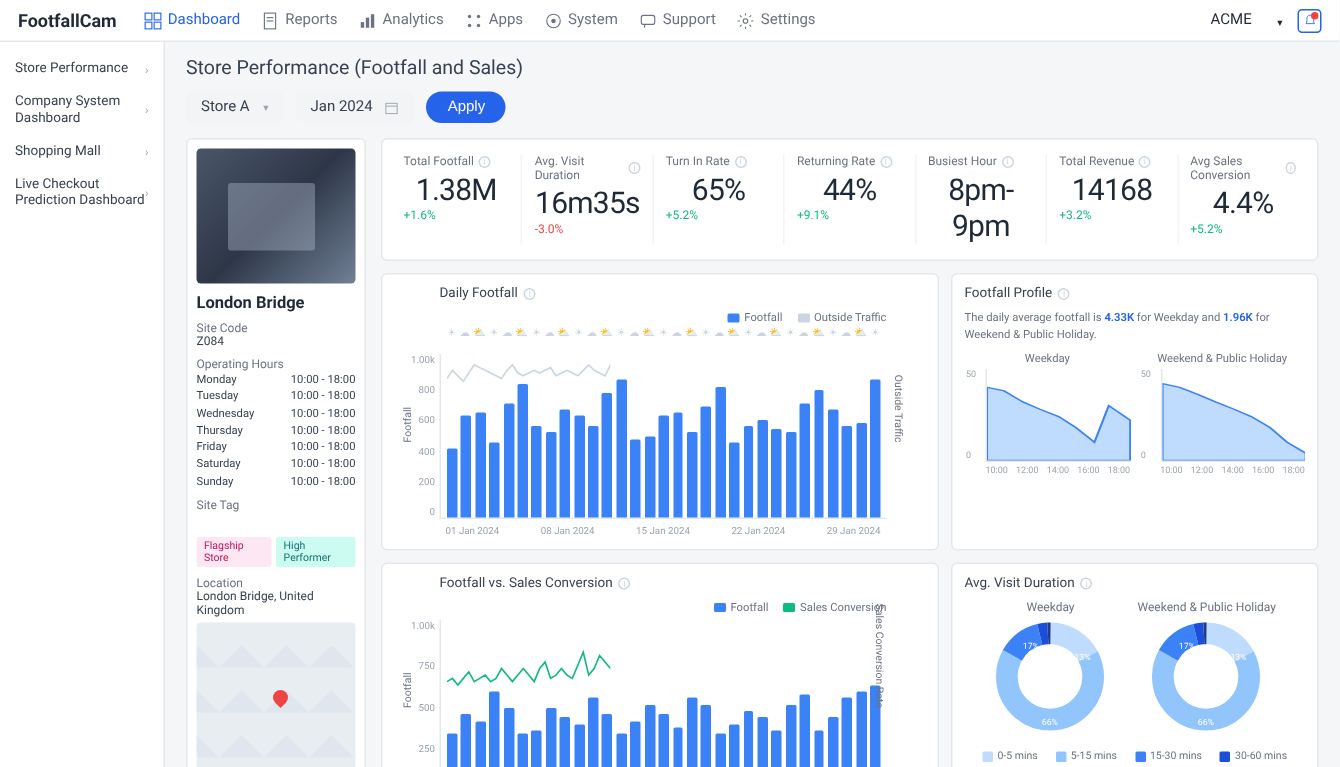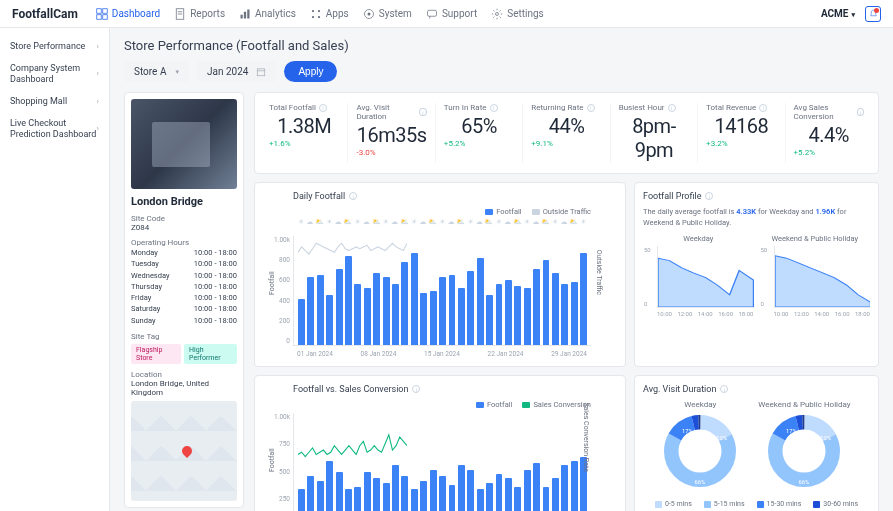--- a/index.html
+++ b/index.html
@@ -4,21 +4,21 @@
 <style>
 * { box-sizing: border-box; margin: 0; padding: 0; }
 body { font-family: -apple-system, BlinkMacSystemFont, "Segoe UI", Roboto, sans-serif; font-size: 11px; color: #333; background: #f5f6f8; }
 .topnav { height: 28px; background: #fff; border-bottom: 1px solid #e5e7eb; display: flex; align-items: center; padding: 0 12px; }
 .brand { font-weight: 700; font-size: 12px; color: #1f2937; margin-right: 18px; }
 .navitems { display: flex; gap: 14px; flex: 1; }
 .navitem { display: flex; align-items: center; gap: 4px; color: #6b7280; font-size: 10px; cursor: pointer; }
 .navitem.active { color: #2563eb; }
 .navitem .ico { width: 12px; height: 12px; }
 .rightnav { display: flex; align-items: center; gap: 10px; }
-.acme { font-size: 10px; font-weight: 700; color: #1f2937; display: flex; align-items: flex-end; gap: 3px; }
+.acme { font-size: 10px; font-weight: 400; color: #1f2937; display: flex; align-items: flex-end; gap: 17px; }
 .bell { width: 16px; height: 16px; border-radius: 3px; border: 1px solid #2563eb; display: flex; align-items: center; justify-content: center; position: relative; }
 .bell::after { content: ''; width: 5px; height: 5px; background: #ef4444; border-radius: 50%; position: absolute; top: 1px; right: 1px; }
 .layout { display: flex; }
 .sidebar { width: 110px; background: #fff; border-right: 1px solid #e5e7eb; padding: 8px 0; }
 .sideitem { padding: 5px 10px; font-size: 9px; color: #374151; display: flex; justify-content: space-between; align-items: center; cursor: pointer; line-height: 1.3; }
 .sideitem .chev { color: #9ca3af; font-size: 8px; }
 .main { flex: 1; padding: 10px 14px; }
 .pagetitle { font-size: 13px; color: #374151; margin-bottom: 8px; }
 .filterbar { display: flex; gap: 8px; margin-bottom: 10px; align-items: center; }
 .sel { background: #f3f4f6; border-radius: 4px; padding: 5px 10px; font-size: 10px; color: #374151; display: flex; align-items: center; gap: 6px; min-width: 65px; justify-content: space-between; cursor: pointer; }
@@ -26,21 +26,21 @@
 .applybtn { background: #2563eb; color: #fff; border-radius: 12px; padding: 5px 14px; font-size: 10px; cursor: pointer; border: none; }
 .content { display: flex; gap: 10px; }
 .leftcol { width: 120px; }
 .sitecard { background: #fff; border: 1px solid #e5e7eb; border-radius: 4px; padding: 6px; }
 .siteimg { width: 100%; height: 90px; background: linear-gradient(135deg, #4a5568 0%, #2d3748 50%, #718096 100%); border-radius: 3px; margin-bottom: 6px; position: relative; overflow: hidden; }
 .siteimg::before { content: ''; position: absolute; left: 20%; top: 25%; width: 55%; height: 50%; background: rgba(180,190,210,0.4); border-radius: 2px; }
 .sitename { font-size: 11px; font-weight: 700; color: #1f2937; margin-bottom: 6px; }
 .sitelabel { font-size: 8px; color: #6b7280; margin-top: 6px; }
 .siteval { font-size: 8px; color: #374151; }
 .hoursrow { display: flex; justify-content: space-between; font-size: 7.5px; color: #374151; line-height: 1.5; }
-.tags { display: flex; gap: 3px; margin-top: 3px; }
+.tags { display: flex; gap: 3px; margin-top: 17px; }
 .tag { font-size: 7px; padding: 2px 5px; border-radius: 2px; }
 .tag.pink { background: #fce7f3; color: #be185d; }
 .tag.teal { background: #ccfbf1; color: #0f766e; }
 .mapimg { width: 100%; height: 100px; margin-top: 4px; border-radius: 3px; background: #e8edf2; position: relative; overflow: hidden; }
 .mapimg::before { content: ''; position: absolute; inset: 0; background: linear-gradient(45deg, #d4dde6 25%, transparent 25%), linear-gradient(-45deg, #d4dde6 25%, transparent 25%); background-size: 30px 30px; opacity: 0.4; }
 .pin { position: absolute; left: 48%; top: 45%; width: 10px; height: 10px; background: #ef4444; border-radius: 50% 50% 50% 0; transform: rotate(-45deg); }
 .rightcol { flex: 1; display: flex; flex-direction: column; gap: 8px; }
 .kpirow { display: flex; background: #fff; border: 1px solid #e5e7eb; border-radius: 4px; padding: 10px 6px; }
 .kpi { flex: 1; padding: 0 8px; border-right: 1px solid #f3f4f6; }
 .kpi:last-child { border-right: none; }

